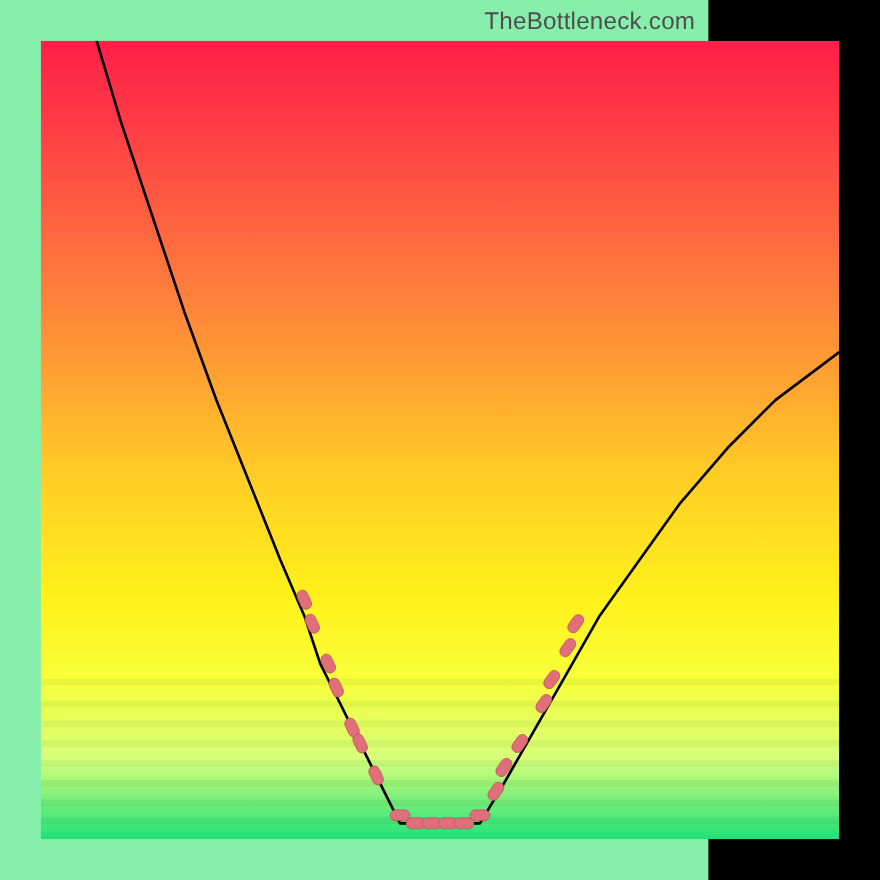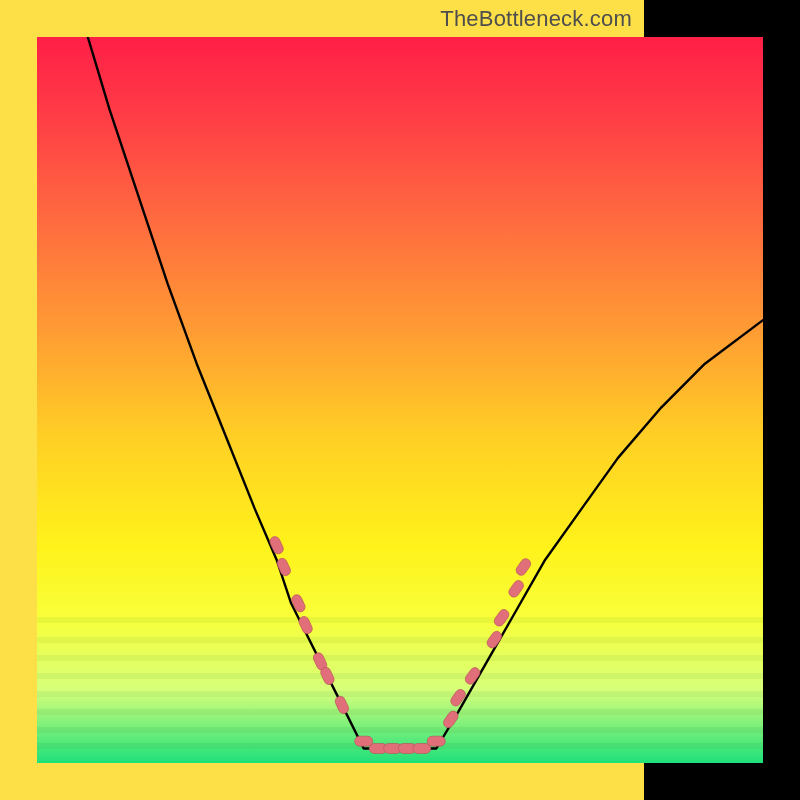--- a/index.html
+++ b/index.html
@@ -10,21 +10,21 @@
     background: #000;
     font-family: Arial, Helvetica, sans-serif;
     overflow: hidden;
   }
   .frame {
     position: absolute;
     left: 0;
     top: 0;
     width: 644px;
     height: 800px;
-    background: #fde047;
+    background: #86efac;
   }
   .watermark {
     position: absolute;
     top: 6px;
     right: 12px;
     color: #4e4e4e;
     font-size: 22px;
     font-weight: 500;
     letter-spacing: 0.2px;
     z-index: 20;

